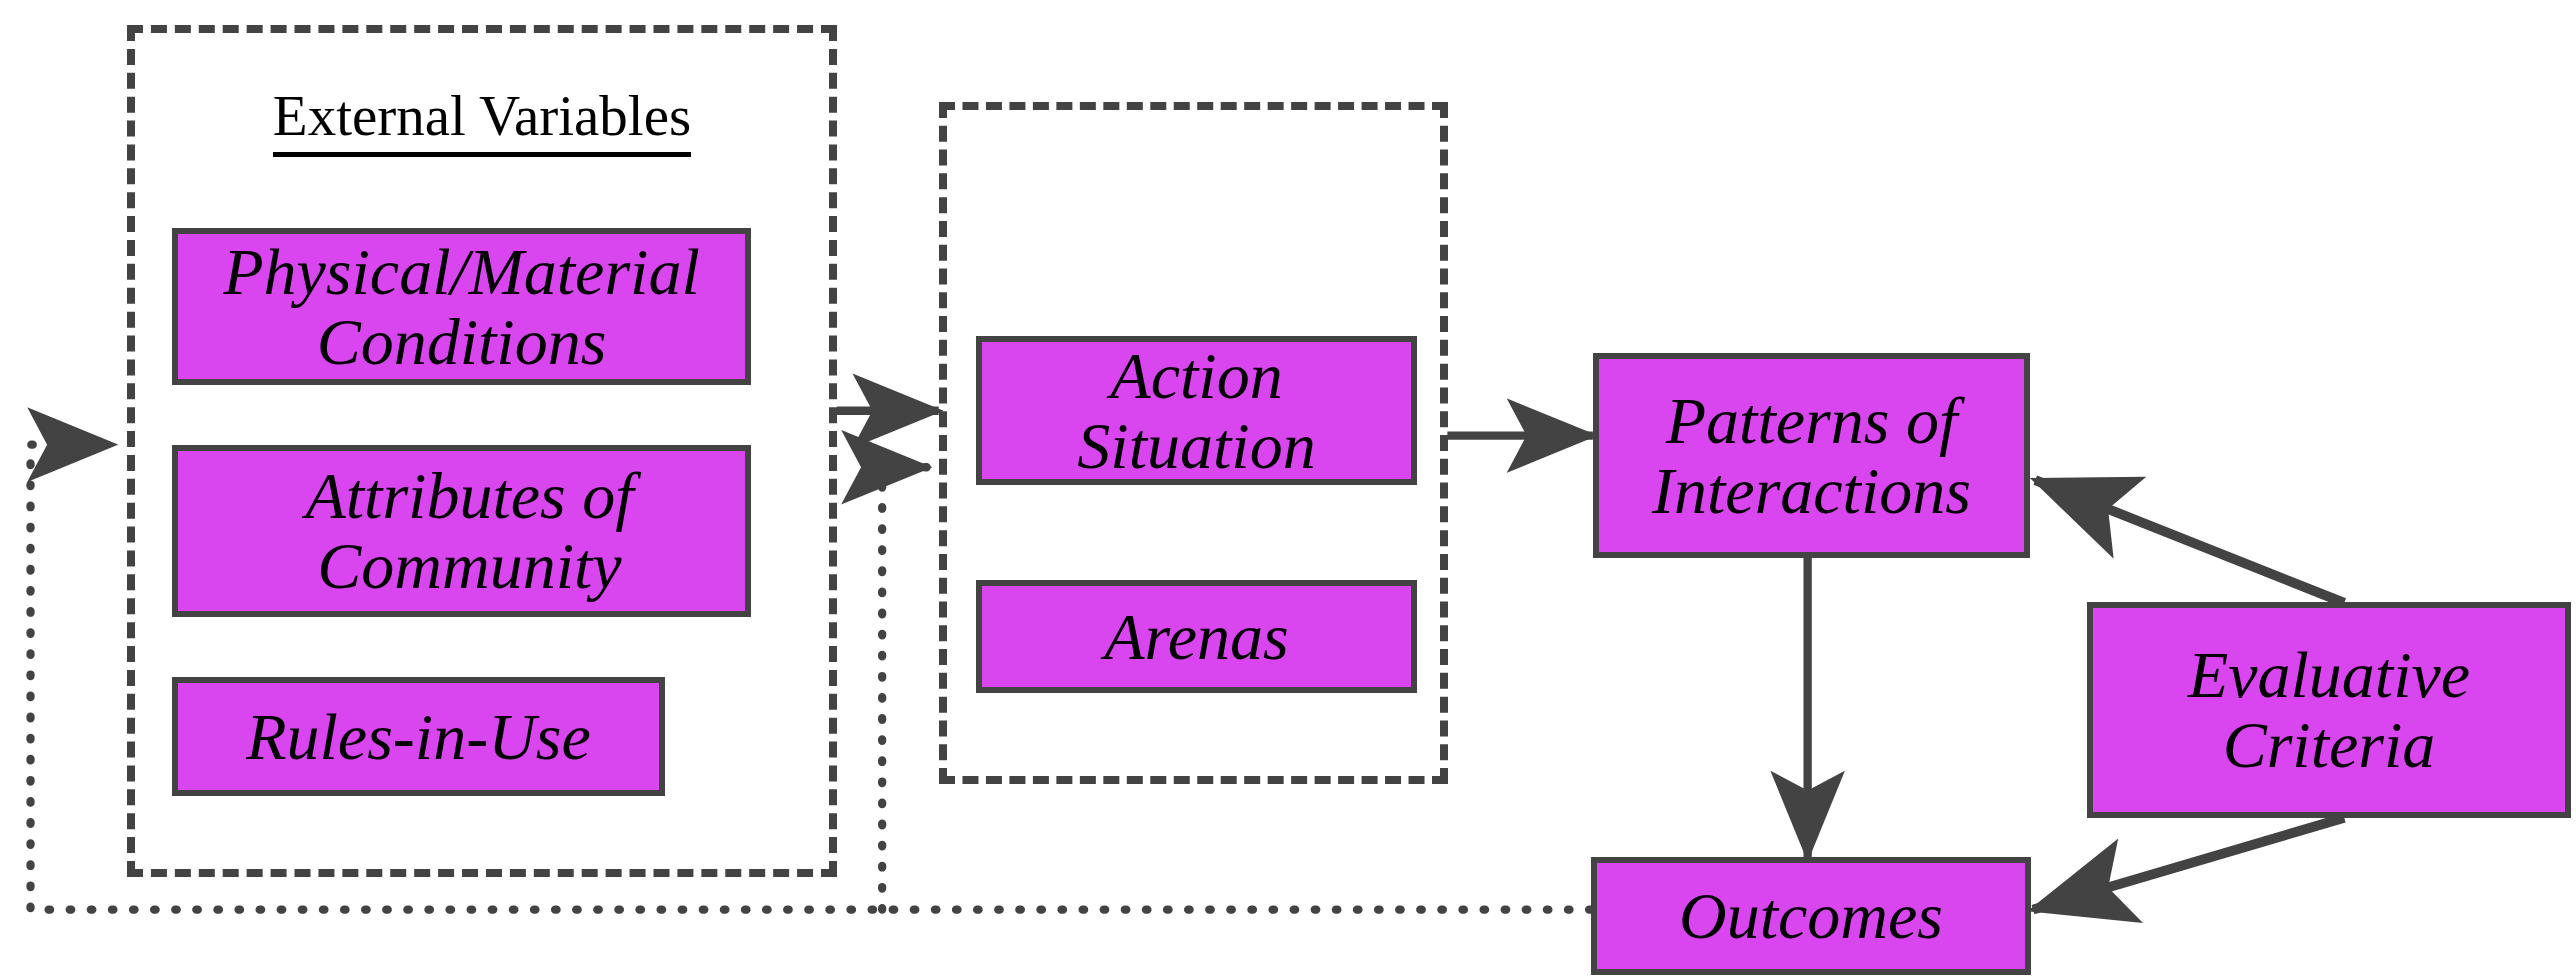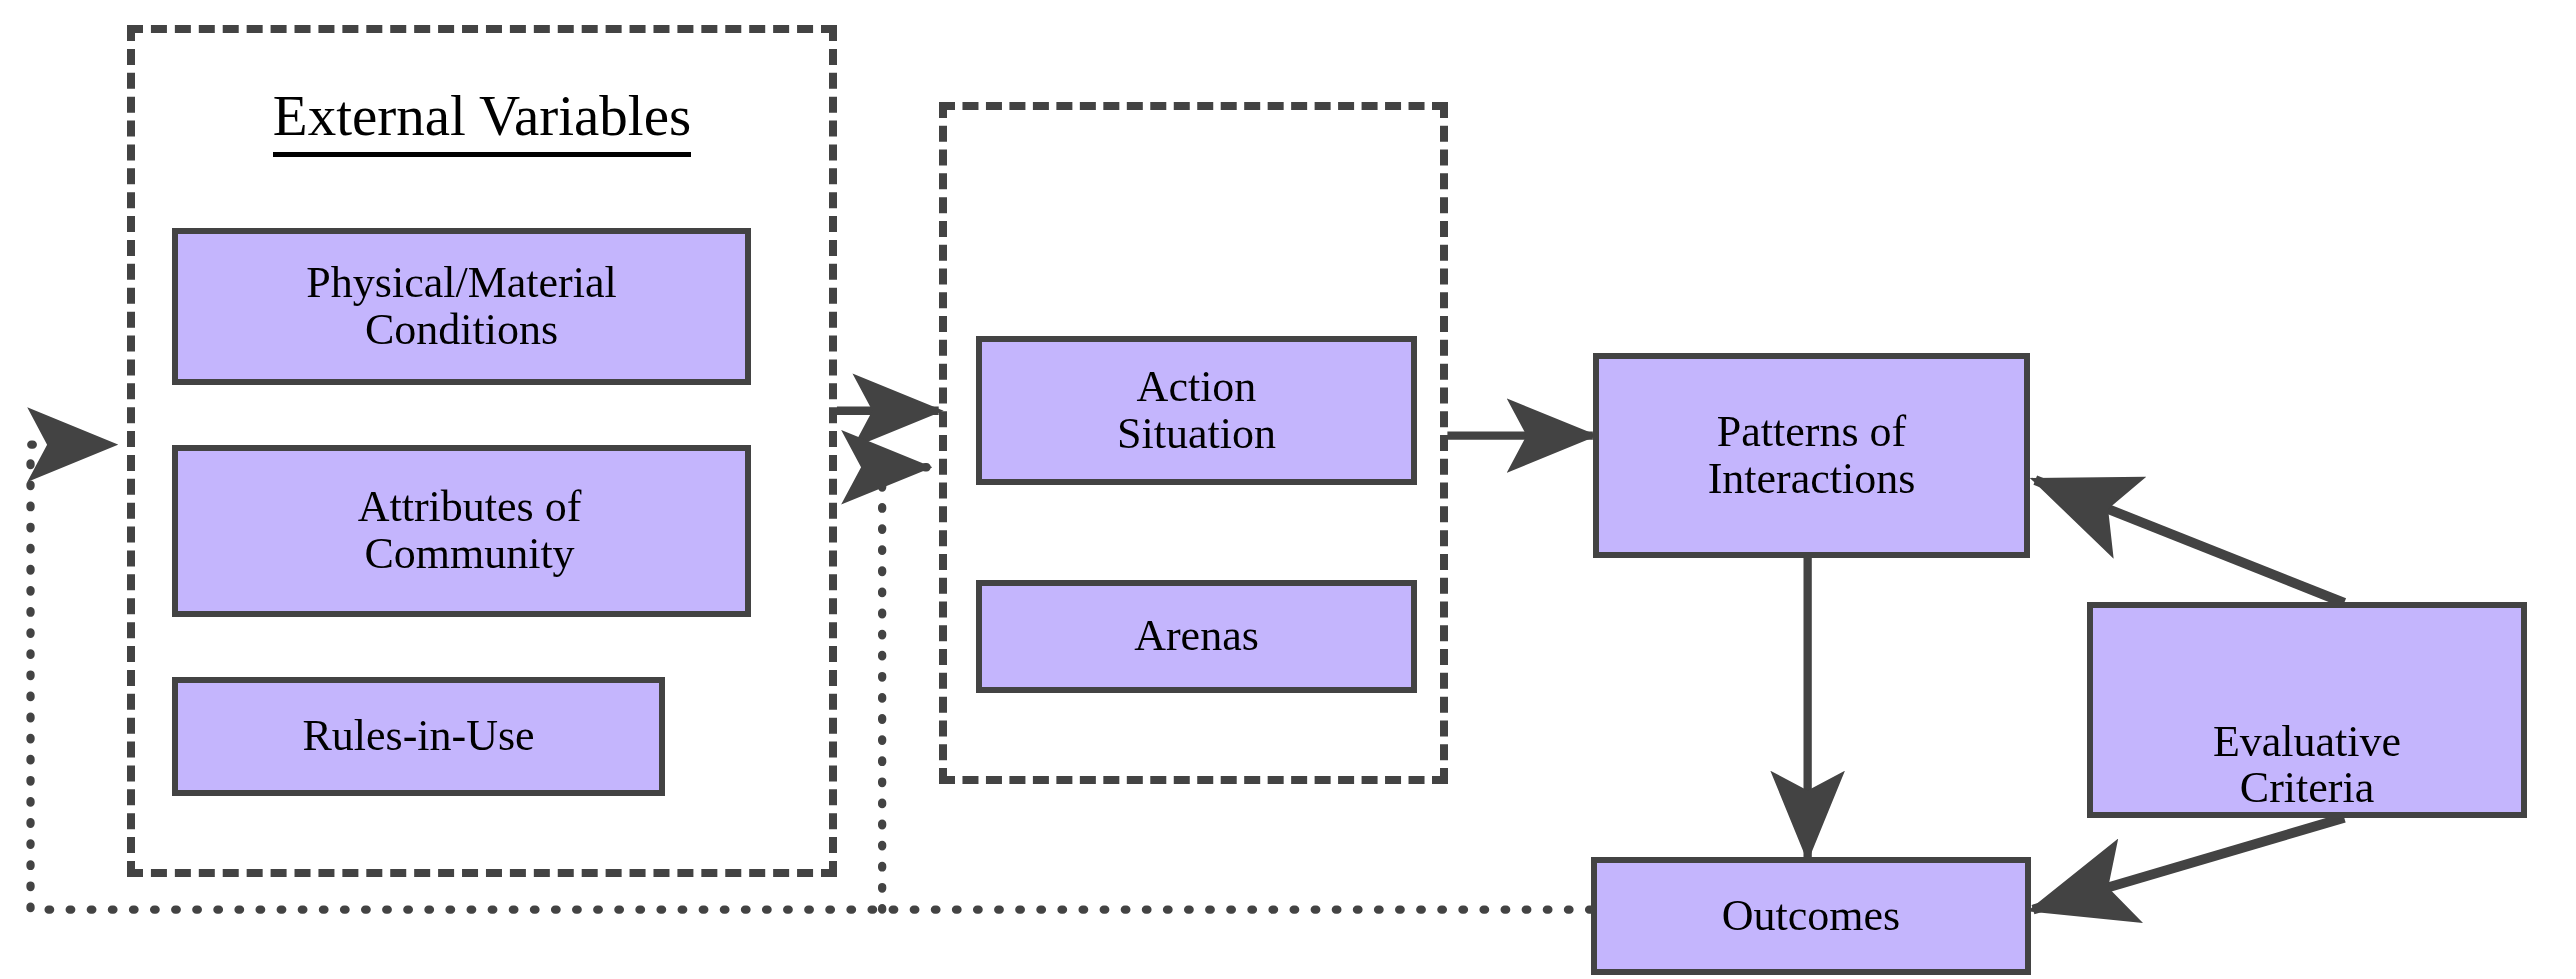--- a/index.html
+++ b/index.html
@@ -38,30 +38,31 @@
     white-space: nowrap;
     font-family: "Liberation Serif", "DejaVu Serif", serif;
   }
   .group-title span.u {
     border-bottom: 5.3px solid #000000;
     padding-bottom: 4.5px;
   }
   .node-box {
     position: absolute;
     border: 6.8px solid #434343;
-    background: #c4b5fd;
+    background: #d946ef;
     box-sizing: border-box;
     display: flex;
     align-items: center;
     justify-content: center;
     text-align: center;
     color: #000000;
-    font-size: 44px;
+    font-size: 66px;
     line-height: 1.06;
     font-family: "Liberation Serif", "DejaVu Serif", serif;
+    font-style: italic;
   }
   .node-box .lbl {
     display: block;
     width: 100%;
     padding: 0 7.5px;
     box-sizing: border-box;
   }
 </style>
 </head>
 <body>
@@ -133,21 +134,21 @@
   </div>
 
   <div class="node-box" style="left:976px; top:580px; width:441px; height:113px;">
     <span class="lbl">Arenas</span>
   </div>
 
   <div class="node-box" style="left:1593px; top:353px; width:437px; height:205px;">
     <span class="lbl">Patterns of<br>Interactions</span>
   </div>
 
-  <div class="node-box" style="left:2087px; top:602px; width:440px; height:216px;align-items:flex-end;">
+  <div class="node-box" style="left:2087px; top:602px; width:484px; height:216px;">
     <span class="lbl">Evaluative<br>Criteria</span>
   </div>
 
   <div class="node-box" style="left:1591px; top:857px; width:440px; height:118px;">
     <span class="lbl">Outcomes</span>
   </div>
 
 </div>
 
 

